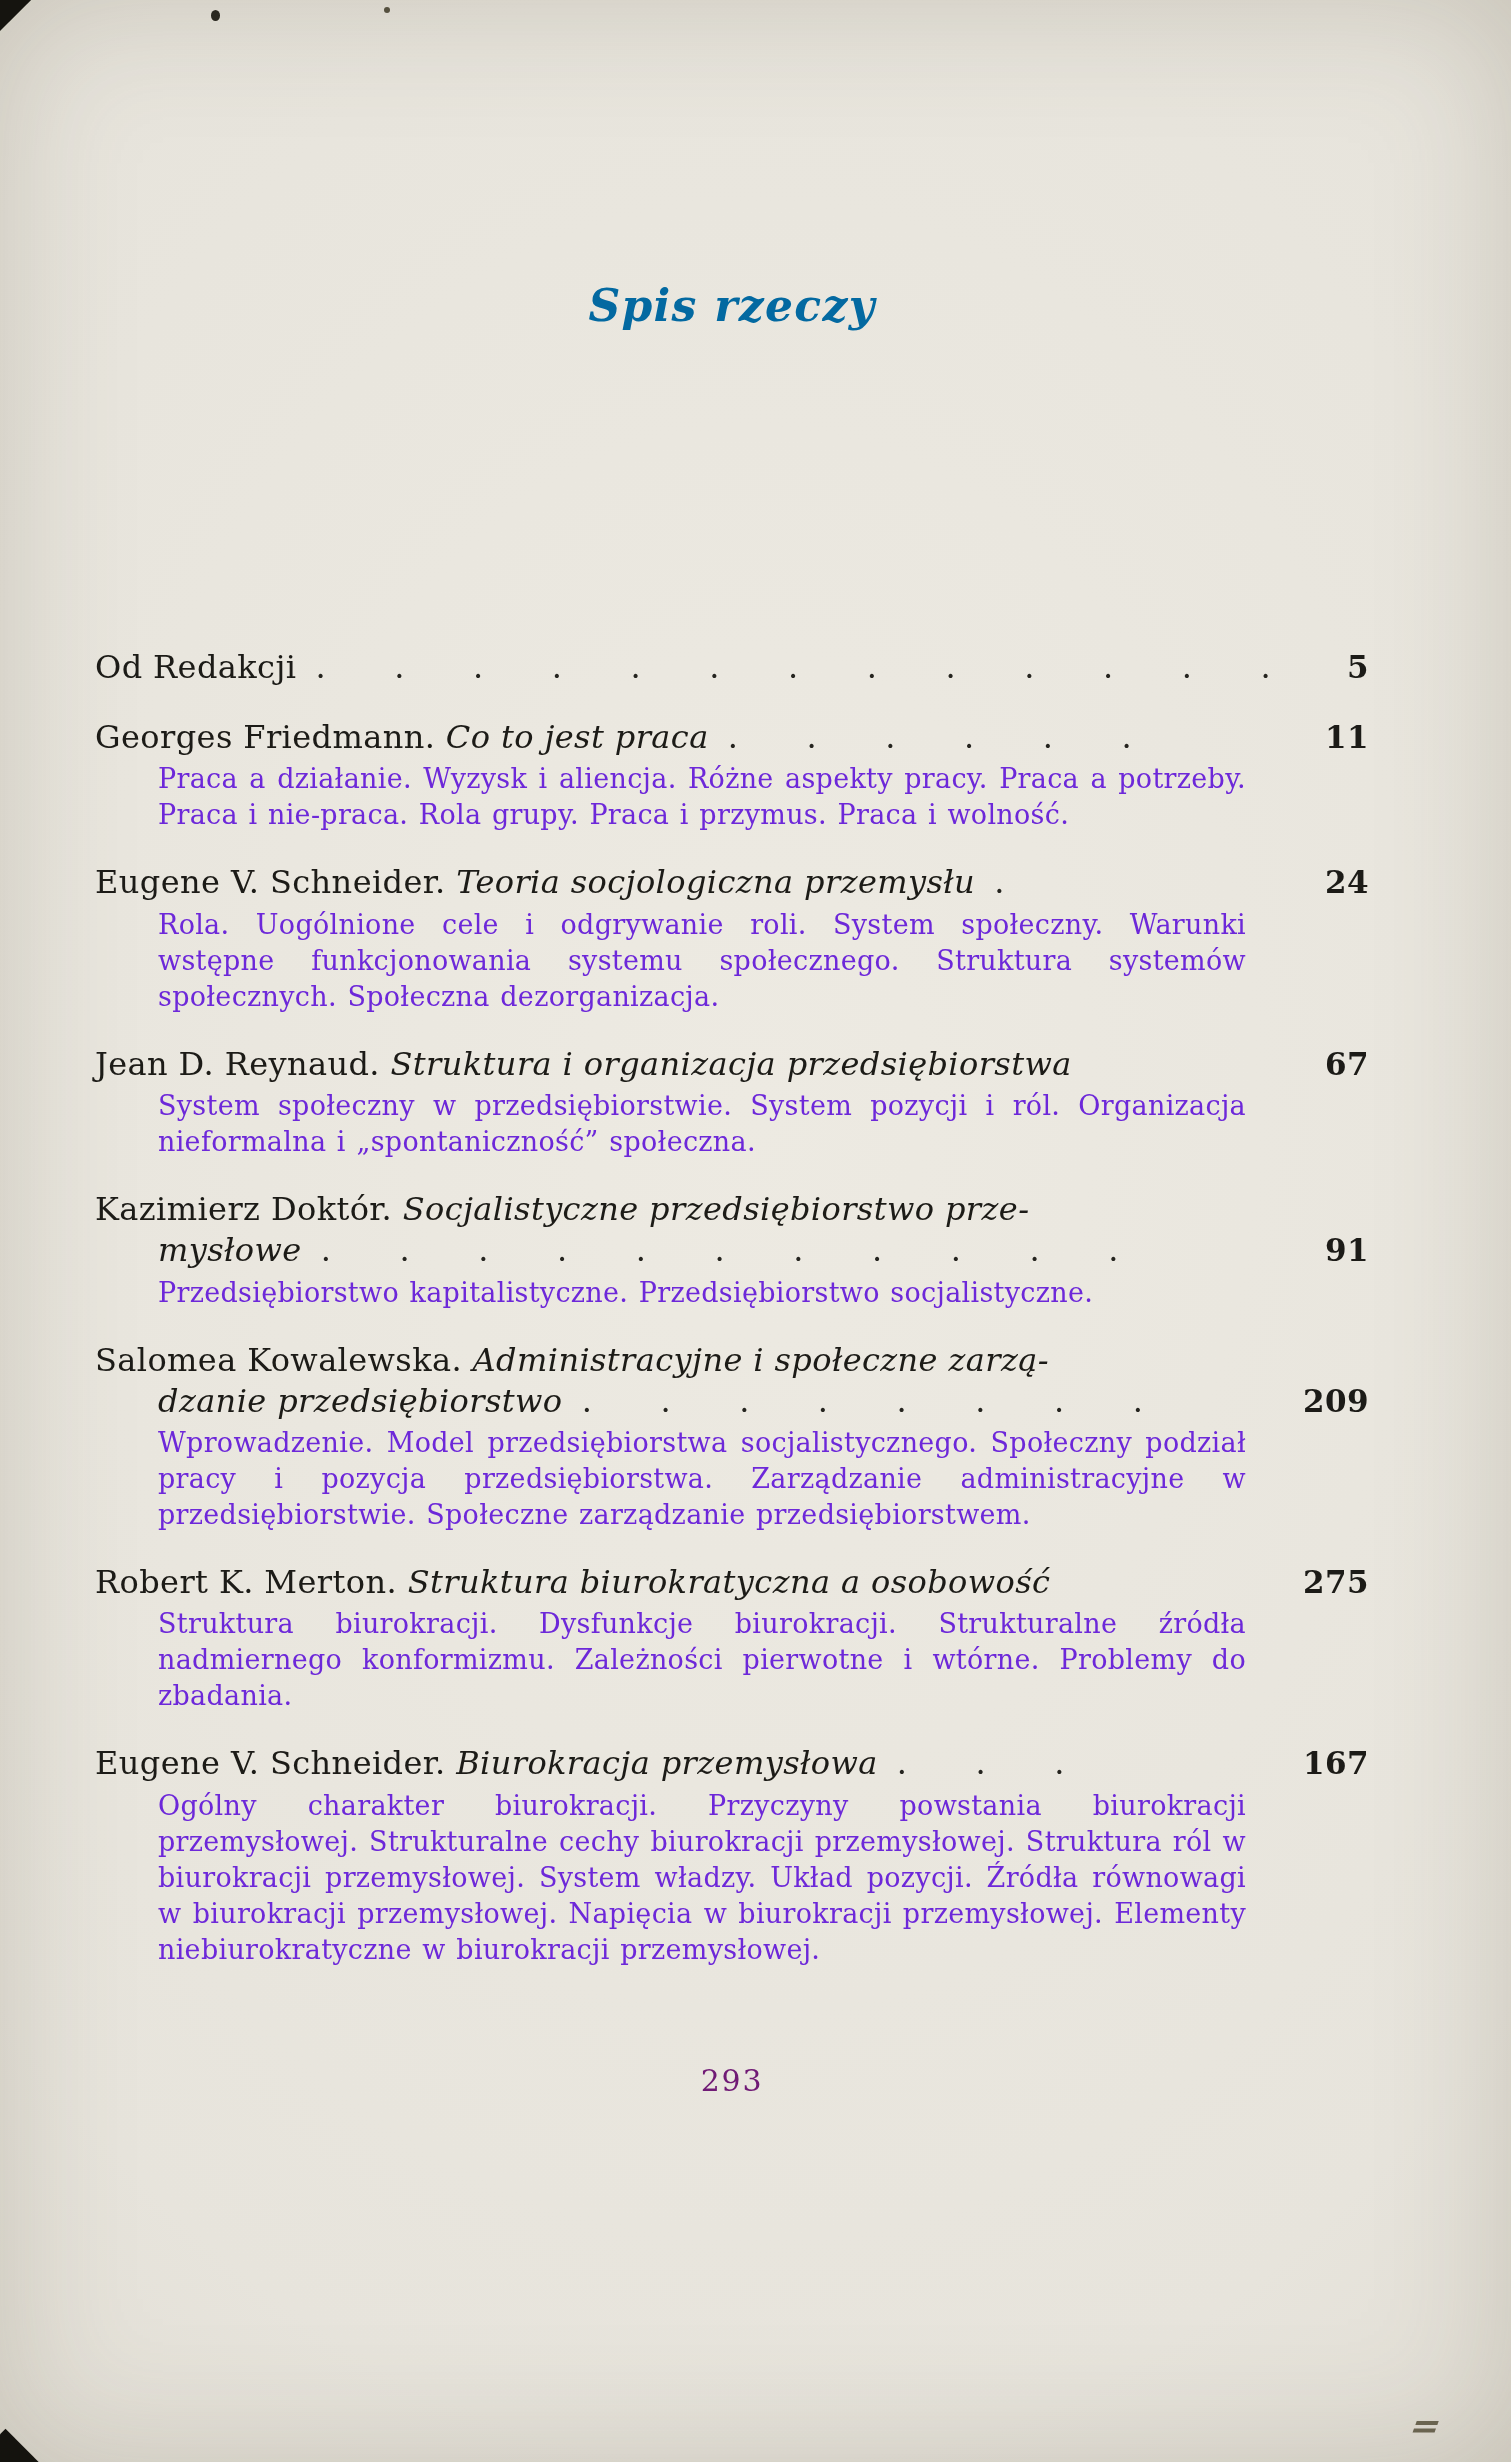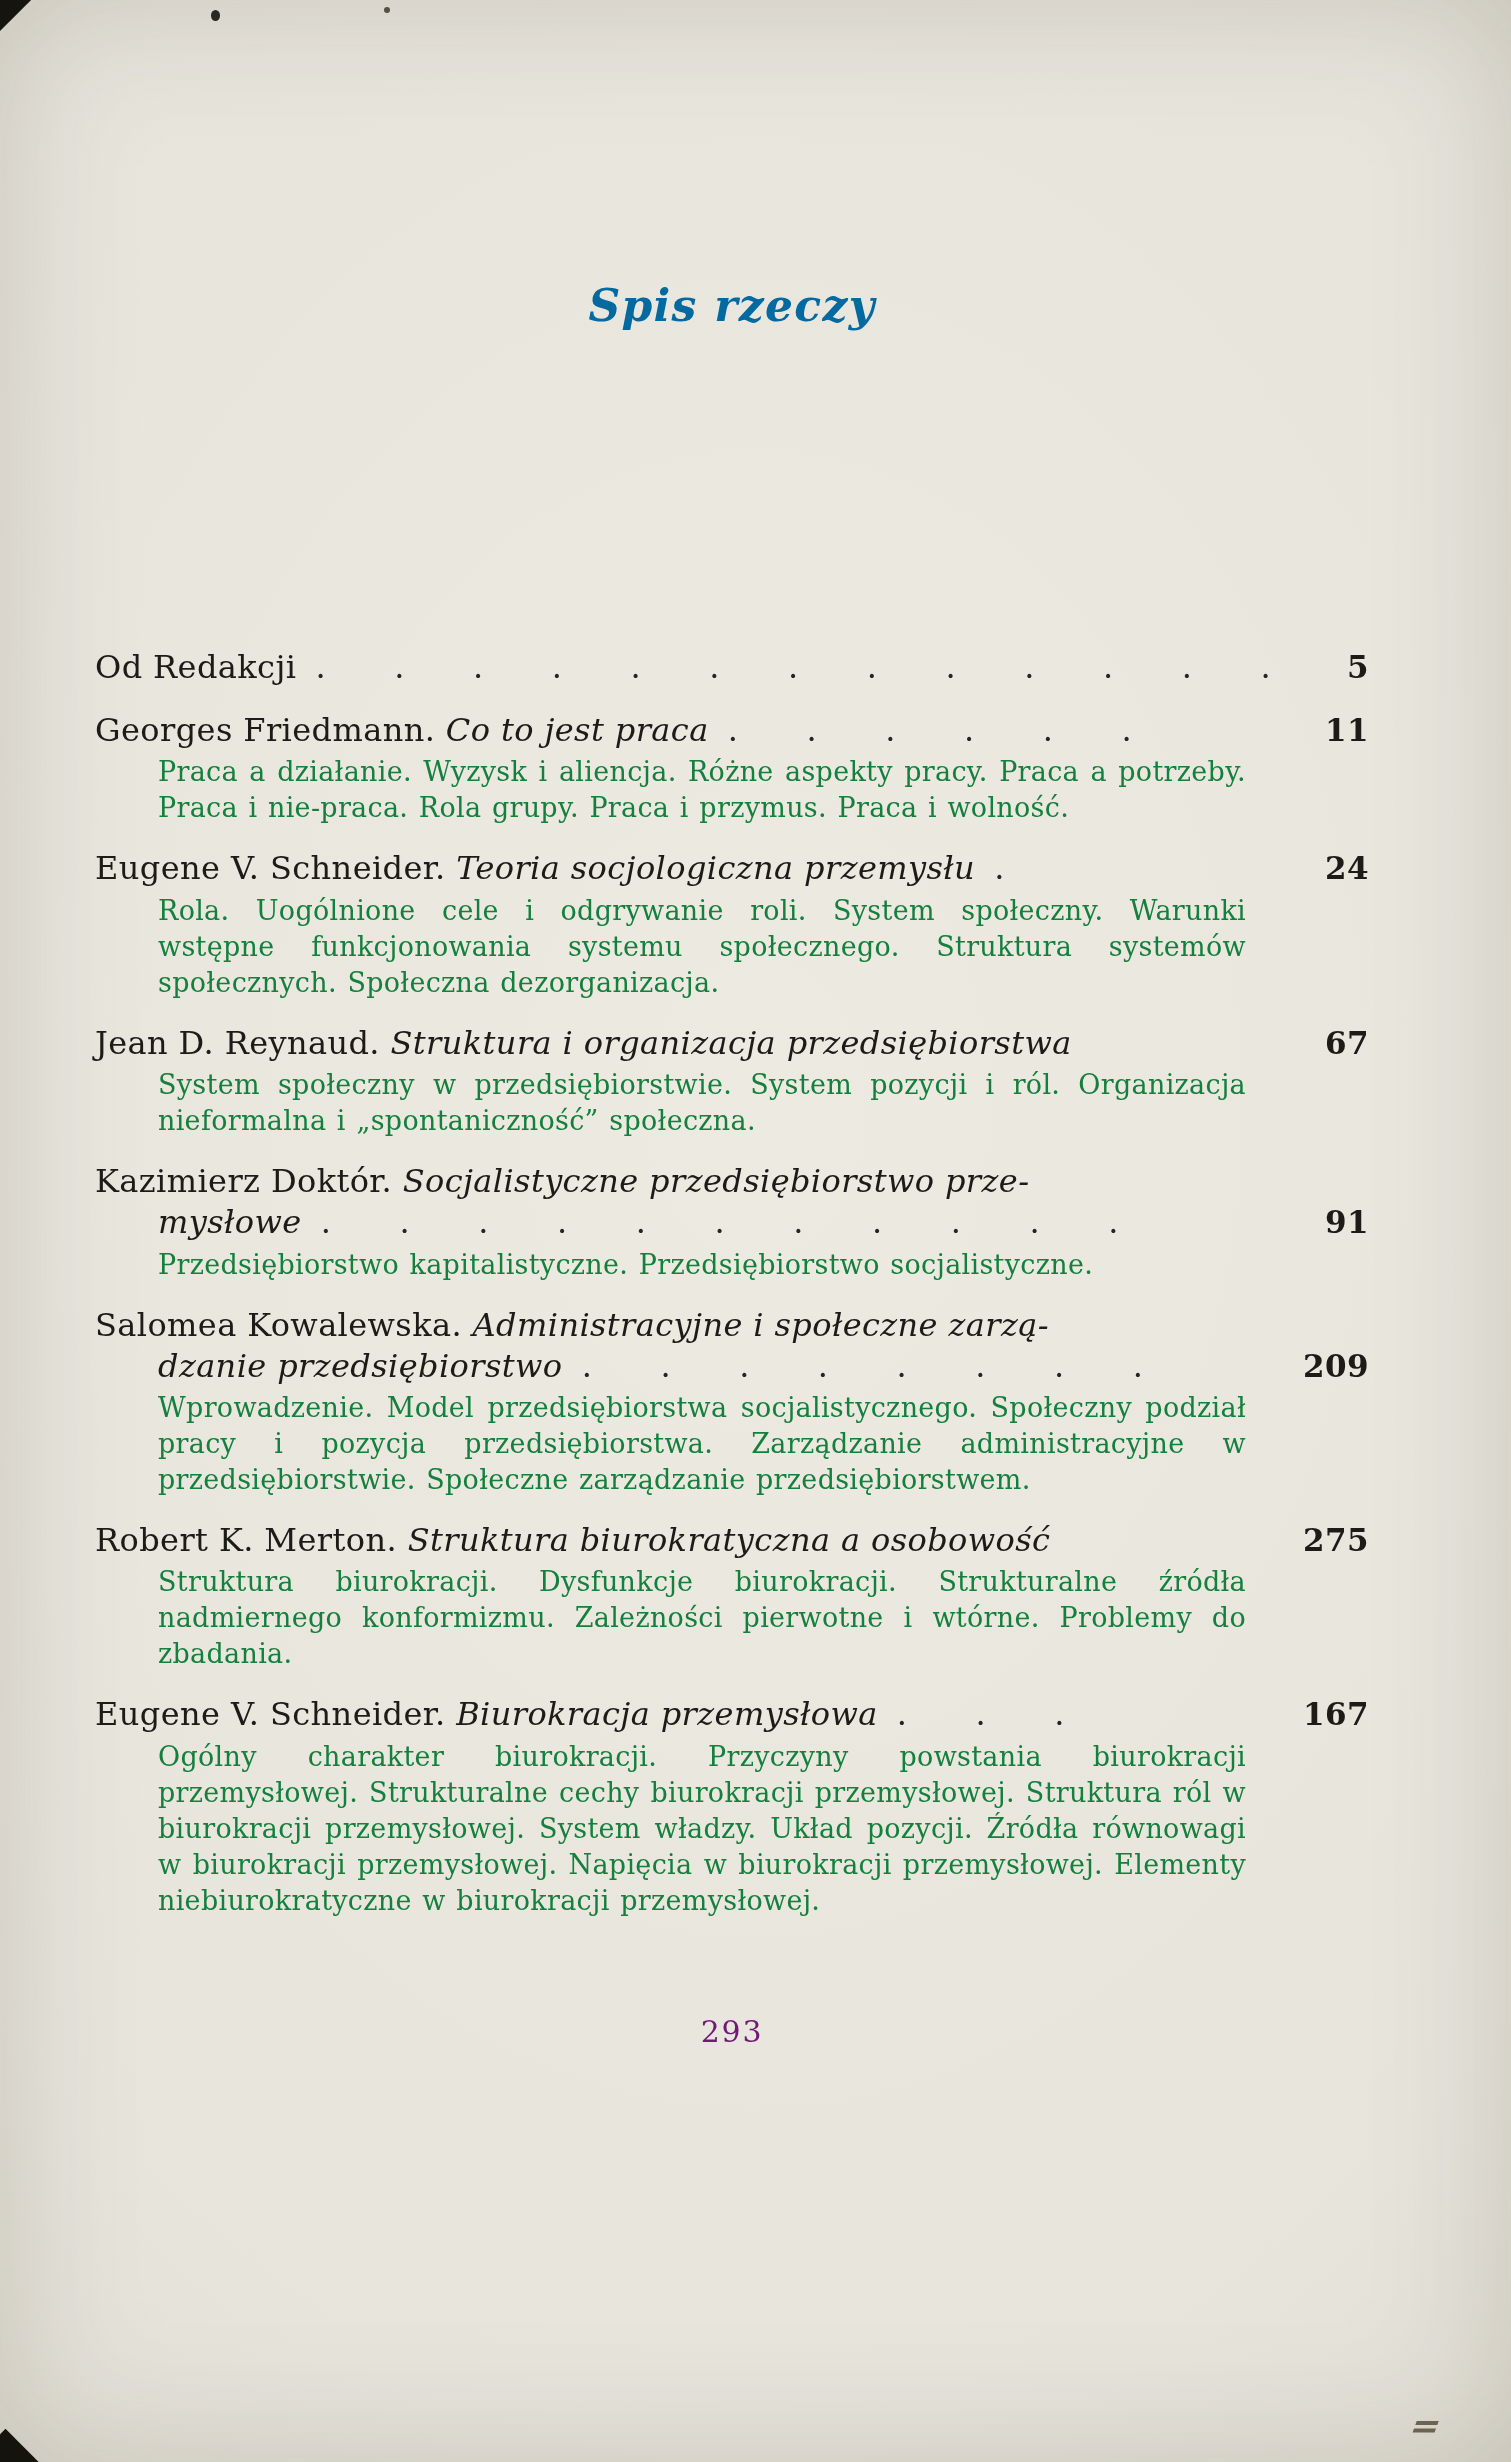--- a/index.html
+++ b/index.html
@@ -26,21 +26,21 @@
   }
   .page-title {
     text-align: center;
     font-size: 44px;
     font-weight: 700;
     font-style: italic;
     letter-spacing: 1.3px;
     color: #0369a1;
     margin: 0 0 316px 0;
   }
-  .entry { margin-top: 22px; }
+  .entry { margin-top: 29px; }
   .entry:first-child { margin-top: 9px; }
   .entry-head {
     display: flex;
     align-items: flex-end;
     font-size: 32px;
     line-height: 41px;
     letter-spacing: 0.4px;
     color: #1c1b17;
   }
   .head-text { flex: 1; min-width: 0; }
@@ -61,21 +61,21 @@
     padding-left: 8.5px;
     align-self: flex-end;
   }
   .desc {
     margin: 3.4px 123px 0 63px;
     font-size: 27px;
     line-height: 36px;
     letter-spacing: 0.3px;
     word-spacing: 1.7px;
     text-align: justify;
-    color: #15803d;
+    color: #6d28d9;
   }
   .folio {
     margin-top: 95px;
     text-align: center;
     font-size: 30px;
     letter-spacing: 1.7px;
     color: #701a75;
   }
   
   .corner-tl {

